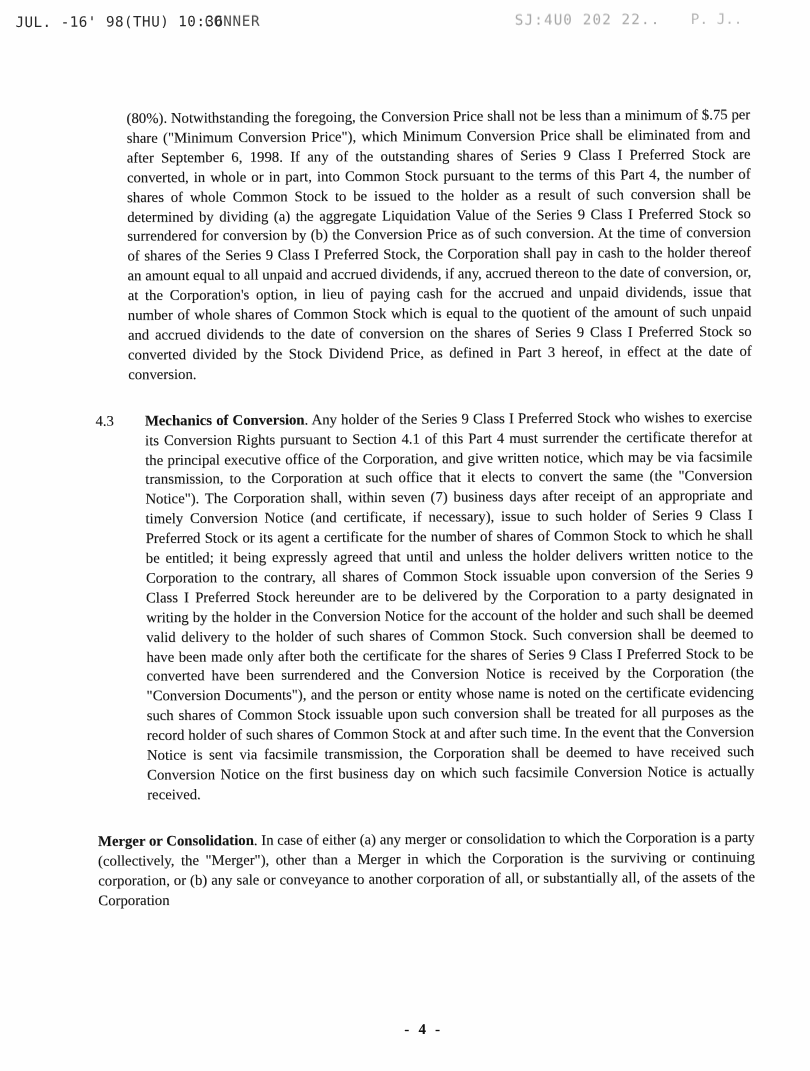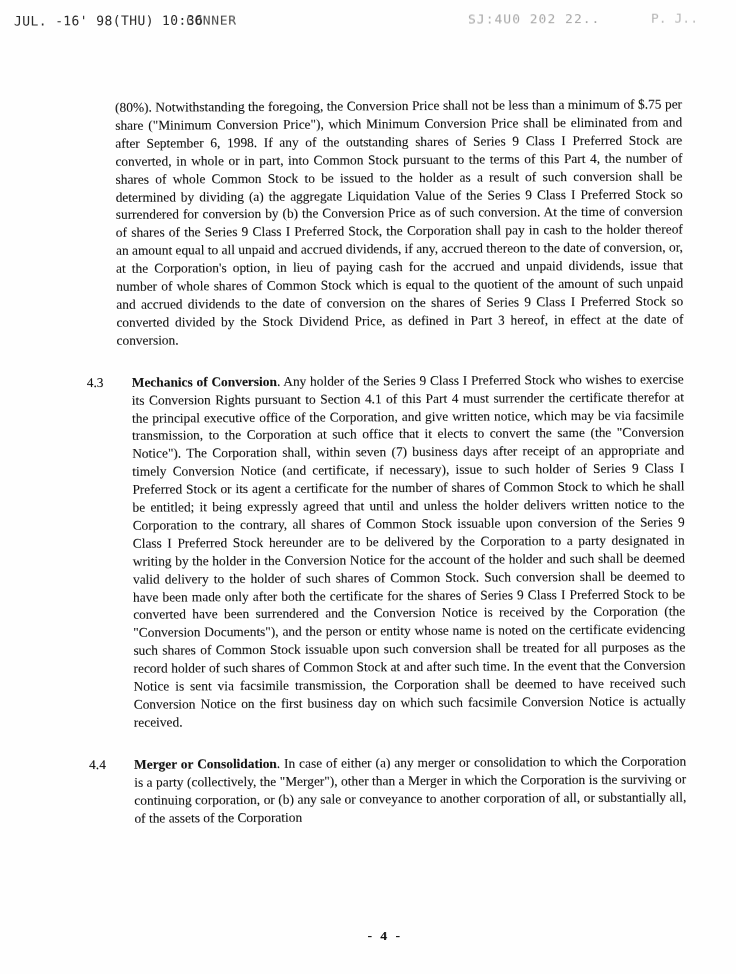--- a/index.html
+++ b/index.html
@@ -29,21 +29,21 @@
     font-family: "DejaVu Sans Mono", monospace;
     font-size: 13px;
     color: #2a2a2a;
     transform: rotate(-0.25deg);
     white-space: nowrap;
   }
   .fxfield { position: absolute; top: 0; }
   .fxdate   { left: 14px;  letter-spacing: 0.4px; }
   .fxsender { left: 186px; letter-spacing: 0.6px; opacity: 0.85; filter: blur(0.2px); }
   .fxnum    { left: 468px; opacity: 0.42; filter: blur(0.45px); letter-spacing: 1px; }
-  .fxpage   { left: 651px; opacity: 0.35; filter: blur(0.5px); }
+  .fxpage   { left: 628px; opacity: 0.35; filter: blur(0.5px); }
   
   .doc {
     position: absolute;
     left: 85px;
     top: 99px;
     width: 597px;
     color: #141414;
     font-size: 13.4px;
     line-height: 17.9px;
     text-align: justify;
@@ -99,21 +99,20 @@
   <div class="doc">
 
     <p class="intro">(80%).  Notwithstanding the foregoing, the Conversion Price shall not be less than a minimum of $.75 per share ("Minimum Conversion Price"), which Minimum Conversion Price shall be eliminated from and after September 6, 1998.  If any of the outstanding shares of Series 9 Class I Preferred Stock are converted, in whole or in part, into Common Stock pursuant to the terms of this Part 4, the number of shares of whole Common Stock to be issued to the holder as a result of such conversion shall be determined by dividing (a) the aggregate Liquidation Value of the Series 9 Class I Preferred Stock so surrendered for conversion by (b) the Conversion Price as of such conversion.  At the time of conversion of shares of the Series 9 Class I Preferred Stock, the Corporation shall pay in cash to the holder thereof an amount equal to all unpaid and accrued dividends, if any, accrued thereon to the date of conversion, or, at the Corporation's option, in lieu of paying cash for the accrued and unpaid dividends, issue that number of whole shares of Common Stock which is equal to the quotient of the amount of such unpaid and accrued dividends to the date of conversion on the shares of Series 9 Class I Preferred Stock so converted divided by the Stock Dividend Price, as defined in Part 3 hereof, in effect at the date of conversion.</p>
 
     <div class="section">
       <span class="secnum">4.3</span>
       <p class="secbody"><span class="heading">Mechanics of Conversion</span><span>.  Any holder of the Series 9 Class I Preferred Stock who wishes to exercise its Conversion Rights pursuant to Section 4.1 of this Part 4 must surrender the certificate therefor at the principal executive office of the Corporation, and give written notice, which may be via facsimile transmission, to the Corporation at such office that it elects to convert the same (the "Conversion Notice").   The Corporation shall, within seven (7) business days after receipt of an appropriate and timely Conversion Notice (and certificate, if necessary), issue to such holder of Series 9 Class I Preferred Stock or its agent a certificate for the number of shares of Common Stock to which he shall be entitled; it being expressly agreed that until and unless the holder delivers written notice to the Corporation to the contrary, all shares of Common Stock issuable upon conversion of the Series 9 Class I Preferred Stock hereunder are to be delivered by the Corporation to a party designated in writing by the holder in the Conversion Notice for the account of the holder and such shall be deemed valid delivery to the holder of such shares of Common Stock.  Such conversion shall be deemed to have been made only after both the certificate for the shares of Series 9 Class I Preferred Stock to be converted have been surrendered and the Conversion Notice is received by the Corporation (the "Conversion Documents"), and the person or entity whose name is noted on the certificate evidencing such shares of Common Stock issuable upon such conversion shall be treated for all purposes as the record holder of such shares of Common Stock at and after such time.  In the event that the Conversion Notice is sent via facsimile transmission, the Corporation shall be deemed to have received such Conversion Notice on the first business day on which such facsimile Conversion Notice is actually received.</span></p>
     </div>
 
     <div class="section">
-      <span class="secnum">4.4</span>
       <p class="secbody"><span class="heading">Merger or Consolidation</span><span>.  In case of either (a) any merger or consolidation to which the Corporation is a party (collectively, the "Merger"), other than a Merger in which the Corporation is the surviving or continuing corporation, or (b) any sale or conveyance to another corporation of all, or substantially all, of the assets of the Corporation</span></p>
     </div>
 
   </div>
 
   <div class="footer">- 4 -</div>
 
 </div>
 
 </body></html>

